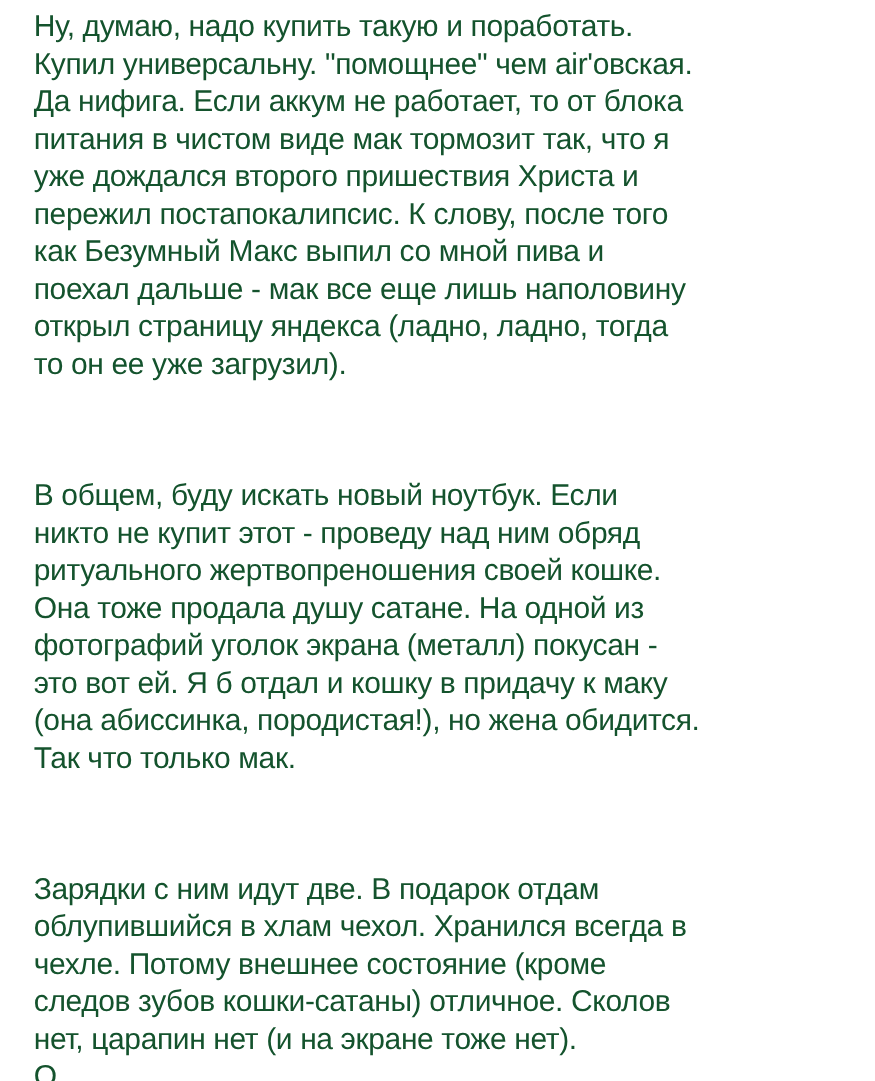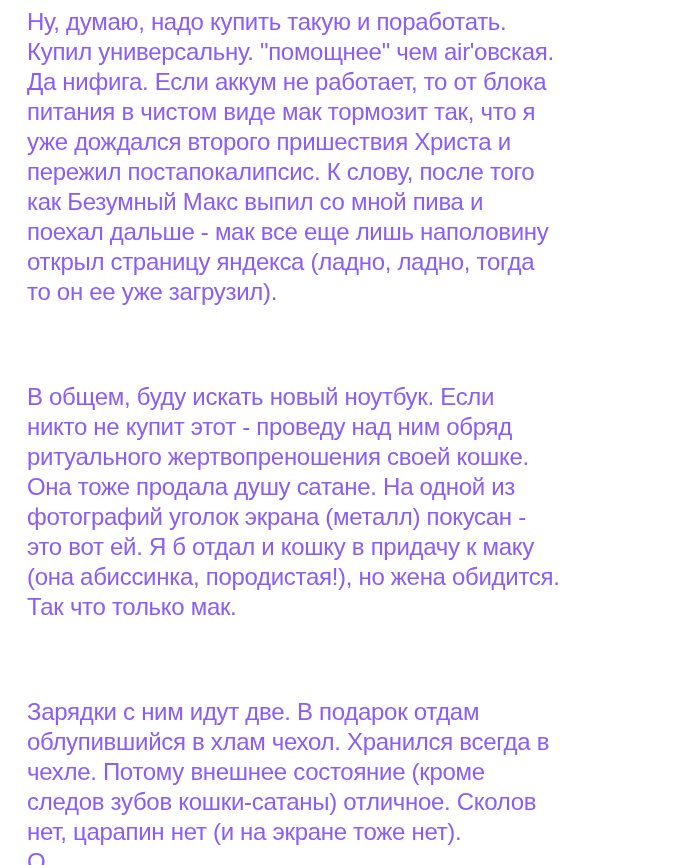--- a/index.html
+++ b/index.html
@@ -16,21 +16,21 @@
     box-sizing: border-box;
     width: 572px;
     height: 865px;
     overflow: hidden;
     padding: 7px 8px 0 27px;
     font-family: "Liberation Sans", sans-serif;
     font-size: 24px;
     line-height: 30px;
     letter-spacing: -0.3px;
     font-weight: 400;
-    color: #8b5cf6;
+    color: #14532d;
   }
   .post-paragraph {
     margin: 0 0 75px 0;
     white-space: pre; 
   }
 </style>
 </head>
 <body>
 
 <div class="post-text-view">

